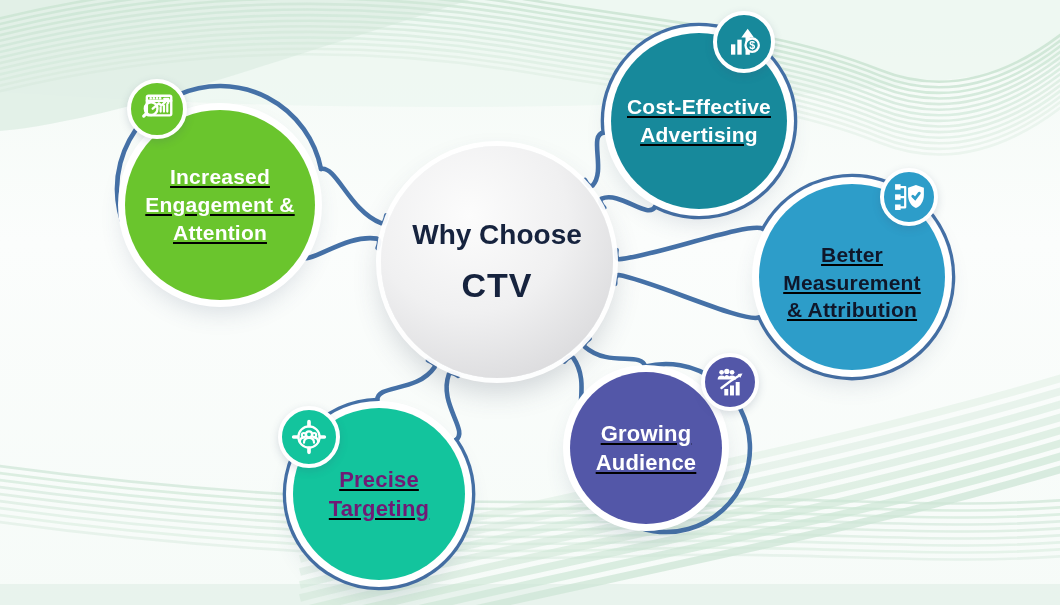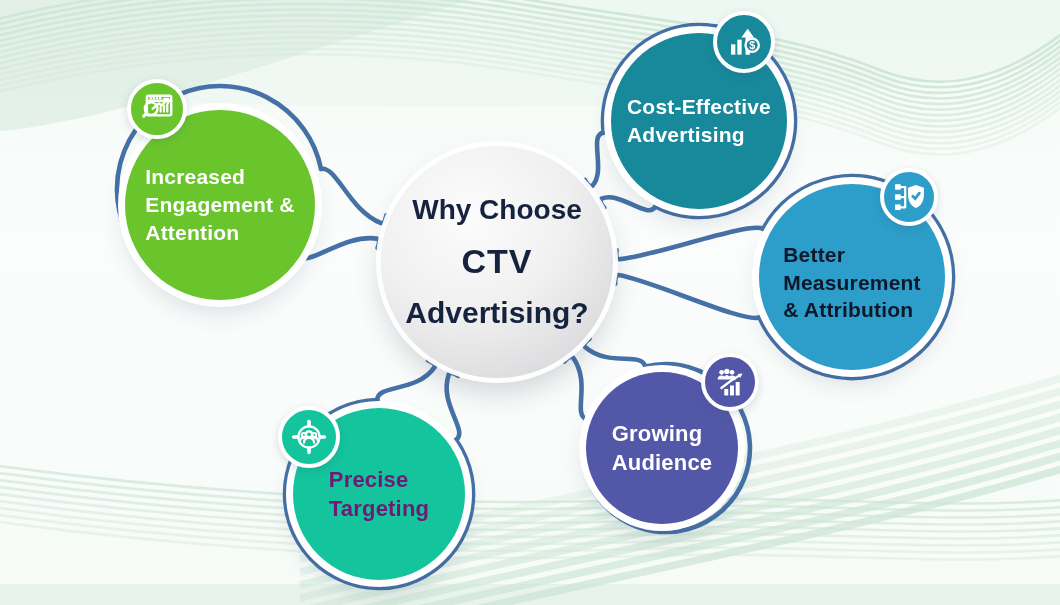--- a/index.html
+++ b/index.html
@@ -5,33 +5,34 @@
   html,body{margin:0;padding:0;background:#ffffff;}
   .stage{
     position:relative;width:1060px;height:605px;overflow:hidden;
     font-family:"Liberation Sans",sans-serif;
     background:linear-gradient(180deg,#f3faf5 0%,#fbfdfc 40%,#f6fbf8 100%);
   }
   .stage svg.layer{position:absolute;left:0;top:0;}
   
   .bubble{
     position:absolute;border-radius:50%;
-    display:flex;align-items:center;justify-content:center;
+    display:flex;align-items:center;justify-content:center;text-align:center;
     box-shadow:0 0 0 7px #ffffff, 0 12px 24px rgba(60,80,110,.18);
     z-index:3;
+    text-decoration:underline;
   }
   .bubble .label{
     white-space:pre-line;font-weight:700;color:#fff;
     font-size:21px;line-height:1.32;letter-spacing:.2px;
   }
   #bub-3 .label,#bub-4 .label{font-size:22px;}
   #bub-0{left:125px;top:110px;width:190px;height:190px;}
   #bub-1{left:611px;top:33px;width:176px;height:176px;}
   #bub-2{left:759px;top:184px;width:186px;height:186px;}
-  #bub-3{left:586px;top:372px;width:152px;height:152px;}
+  #bub-3{left:570px;top:372px;width:152px;height:152px;}
   #bub-4{left:293px;top:408px;width:172px;height:172px;}
   
   .badge{
     position:absolute;border-radius:50%;border:4px solid #ffffff;
     display:flex;align-items:center;justify-content:center;
     box-shadow:0 3px 8px rgba(60,80,110,.18);
     z-index:4;box-sizing:border-box;
   }
   #bad-0{left:127px;top:79px;width:60px;height:60px;}
   #bad-1{left:713px;top:11px;width:62px;height:62px;}
@@ -196,16 +197,15 @@
         <circle cx="8.9" cy="10.8" r="1.2"></circle>
           <circle cx="15.1" cy="10.8" r="1.2"></circle>
         <path d="M6.6 14.6 C6.6 12.9 7.6 12.4 8.9 12.4 M15.1 12.4 C16.4 12.4 17.4 12.9 17.4 14.6"></path>
       </g>
     </svg>
   </div>
 
   <div class="center" style="color: rgb(22, 35, 62); gap: 16px;">
     <div class="c1">Why Choose</div>
     <div class="c2">CTV</div>
-    <div class="c3">Advertising?</div>
   </div>
 
 </div>
 
 </body></html>

